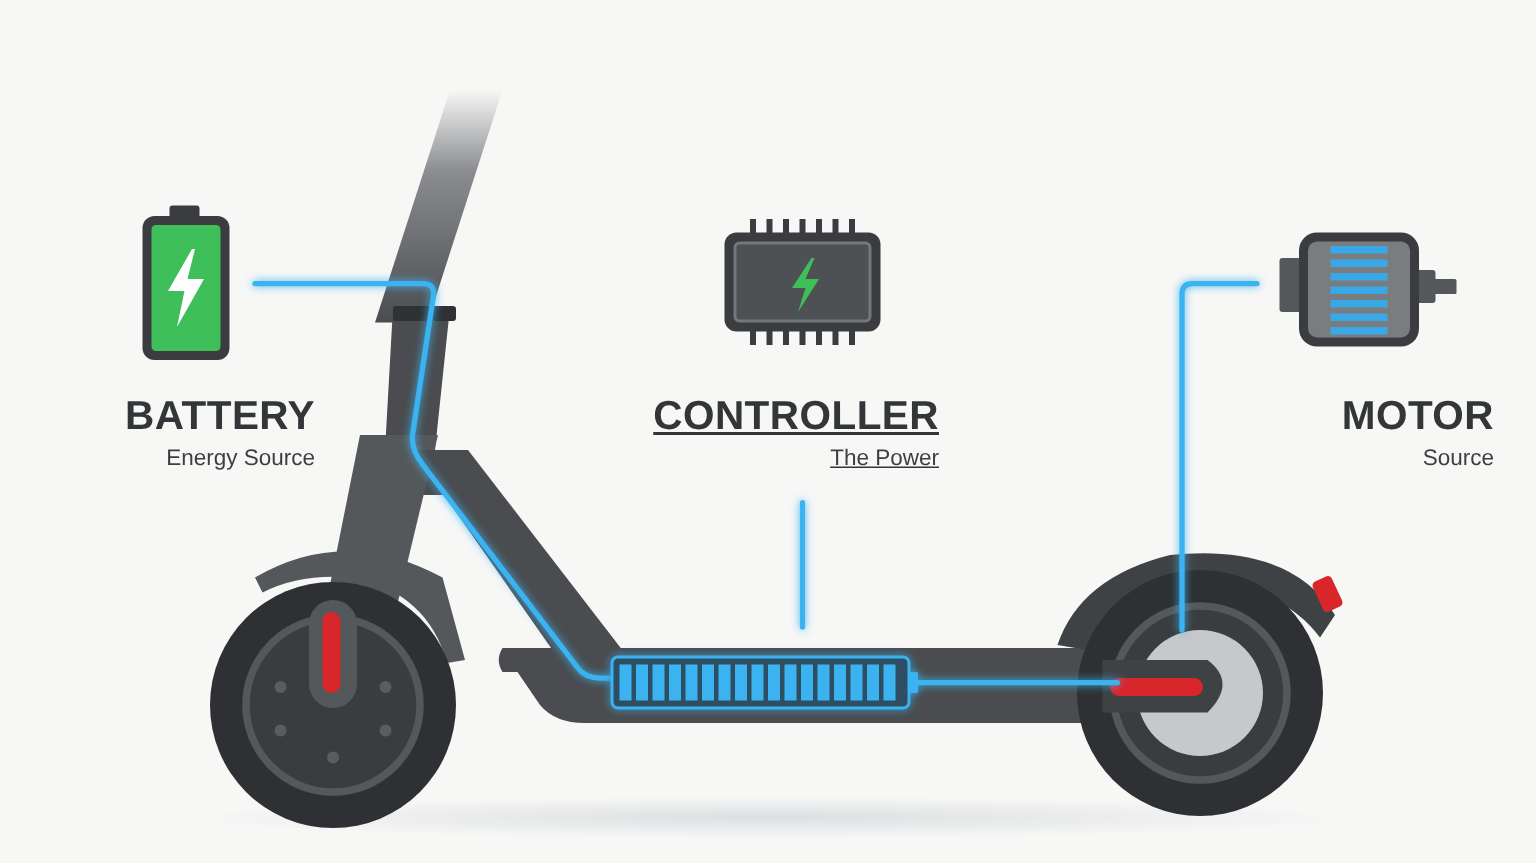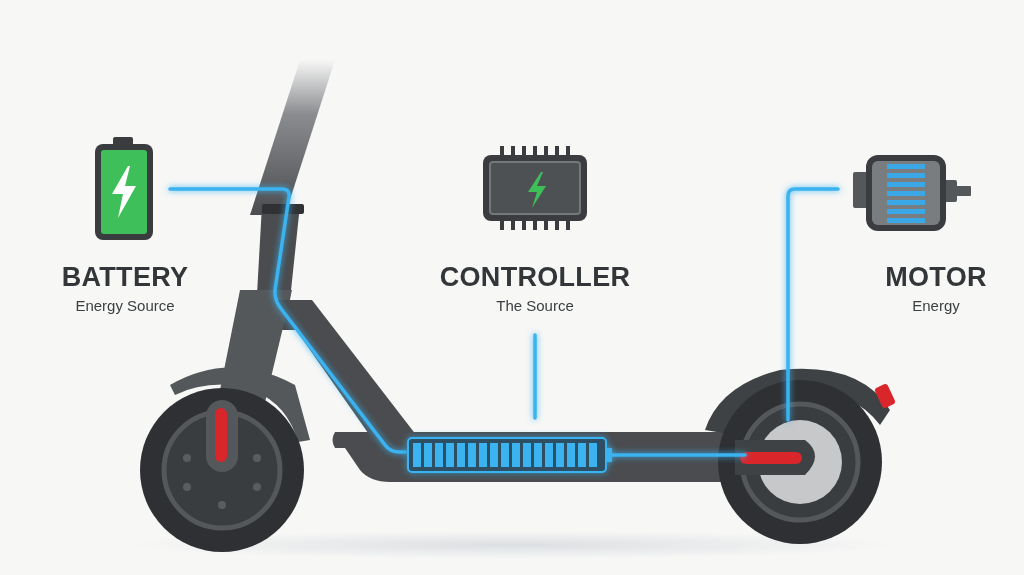--- a/index.html
+++ b/index.html
@@ -3,21 +3,21 @@
   <meta charset="utf-8">
   <style>
     html, body { margin: 0; padding: 0; }
     body {
       width: 1024px; height: 575px; overflow: hidden;
       background: #f7f7f6;
       font-family: "Liberation Sans", "DejaVu Sans", sans-serif;
       position: relative;
     }
     .stage { position: absolute; inset: 0; }
-    .label-block { position: absolute; text-align: center; color: #333638; }
+    .label-block { position: absolute; text-align: right; color: #333638; }
     .label-title { font-size: 27px; font-weight: 700; letter-spacing: 0.3px; line-height: 30px; }
     .label-sub { font-size: 15px; font-weight: 400; line-height: 28px; color: #3c3f42; }
     svg.scene { position: absolute; left: 0; top: 0; }
   </style>
 </head>
 <body>
 
 <div class="stage">
 
   <svg class="scene" width="1024" height="575" viewBox="0 0 1024 575">
@@ -154,23 +154,23 @@
         <rect x="887" y="218" width="38" height="5"></rect>
       </g>
     </g>
   </svg>
 
   <div class="label-block" style="left:40px; top:262px; width:170px;">
     <div class="label-title">BATTERY</div>
     <div class="label-sub">Energy Source</div>
   </div>
 
-  <div class="label-block" style="left:420px; top:262px; width:230px;">
+  <div class="label-block" style="left:396px; top:262px; width:230px;text-decoration:underline;">
     <div class="label-title">CONTROLLER</div>
-    <div class="label-sub">The Source</div>
+    <div class="label-sub">The Power</div>
   </div>
 
   <div class="label-block" style="left:876px; top:262px; width:120px;">
     <div class="label-title">MOTOR</div>
-    <div class="label-sub">Energy</div>
+    <div class="label-sub">Source</div>
   </div>
 
 </div>
 
 </body></html>

